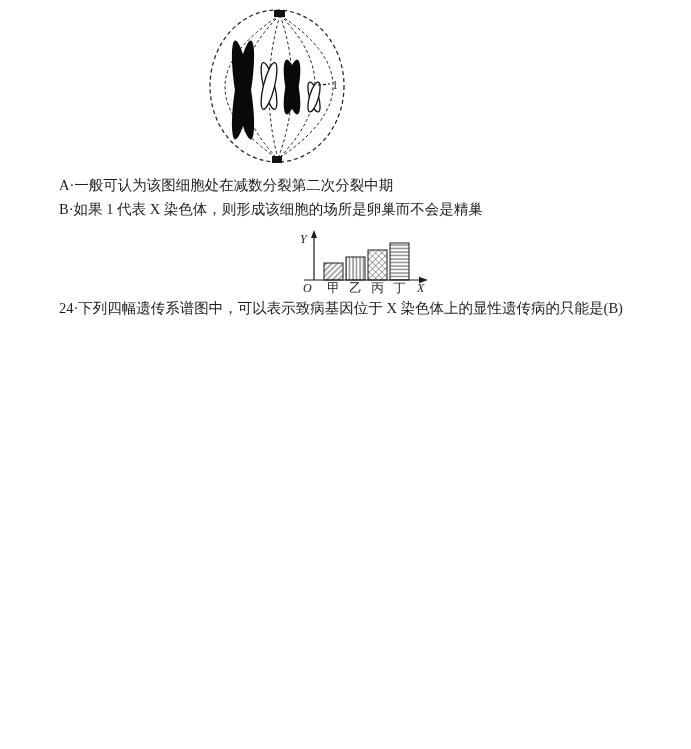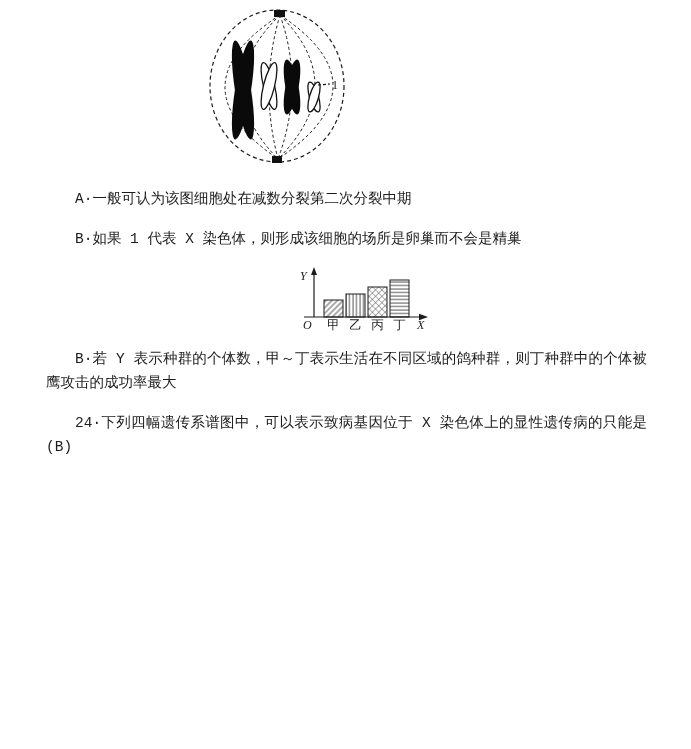--- a/index.html
+++ b/index.html
@@ -8,21 +8,21 @@
     position: relative;
     width: 691px; height: 749px;
     background: #ffffff;
     color: #1c1c1c;
     font-family: "Liberation Serif", "DejaVu Serif", serif;
     font-size: 14.5px;
     line-height: 24px;
     overflow: hidden;
   }
   .content { padding: 0 28px 0 30px; }
-  .content p { margin: 16px; text-indent: 2em; text-align: justify; font-family: Liberation Mono, monospace; }
+  .content p { margin: 0; text-indent: 2em; text-align: justify; }
   .jiexi { font-style: italic; }
   .jiexi b { font-weight: 700; font-style: italic; }
   .fig-cell  { margin: 5px 0 2px 175px; width: 150px; height: 166px; }
   .fig-chart { margin: 9px 0 2px 266px; width: 134px; height: 64px; }
   svg text { font-family: "Liberation Serif", "DejaVu Serif", serif; fill: #1c1c1c; }
   .axis-label { font-style: italic; font-size: 12px; }
   .cat-label  { font-size: 12.5px; }
   .chr-label  { font-size: 12px; }
 </style>
 </head>
@@ -104,19 +104,18 @@
         <text class="axis-label" x="121" y="62">X</text>
         <text class="axis-label" x="7" y="62">O</text>
 
         <text class="cat-label" x="37.5" y="62" text-anchor="middle">甲</text>
         <text class="cat-label" x="59.5" y="62" text-anchor="middle">乙</text>
         <text class="cat-label" x="81.5" y="62" text-anchor="middle">丙</text>
         <text class="cat-label" x="103.5" y="62" text-anchor="middle">丁</text>
       </svg>
     </div>
 
-    <p>B·若 Y 表示种群的个体数，甲～丁表示生活在不同区域的鸽种群，则丁种群中的个体被鹰攻击的成功率最大</p>
 
 
     <p>24·下列四幅遗传系谱图中，可以表示致病基因位于 X 染色体上的显性遗传病的只能是(B)</p>
 
   </div>
 </div>
 
 </body></html>

